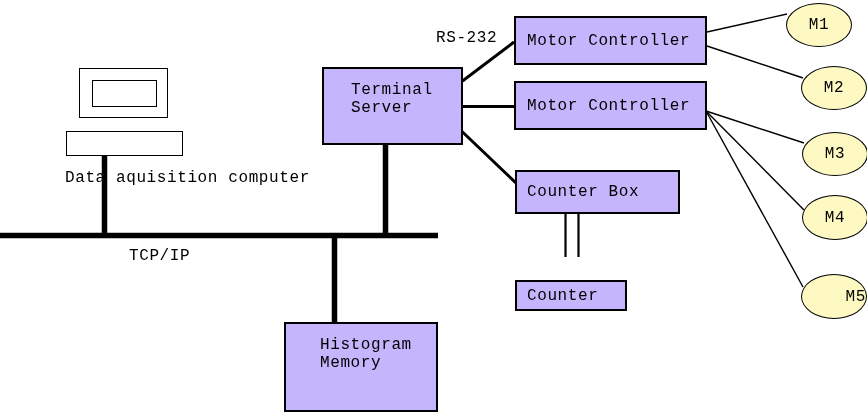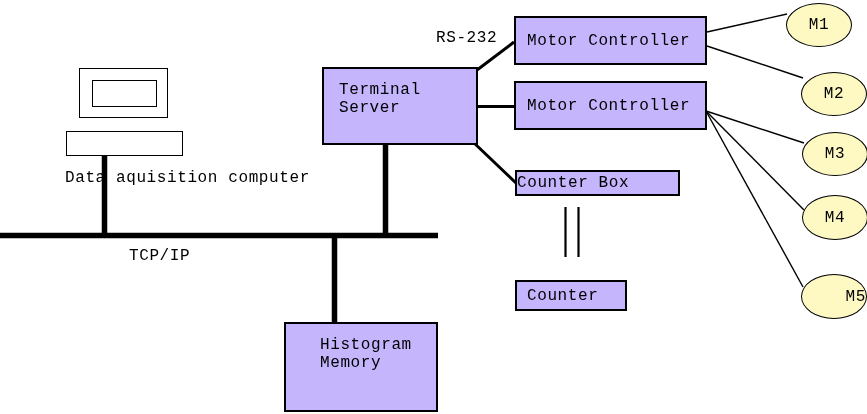--- a/index.html
+++ b/index.html
@@ -13,31 +13,31 @@
     position:absolute;box-sizing:border-box;border:2px solid #000;background:#c4b5fd;
   }
   .vcenter{display:flex;align-items:center;}
   .motor{
     position:absolute;box-sizing:border-box;border:1.5px solid #000;border-radius:50%;
     background:#fef9c3;display:flex;align-items:center;justify-content:center;
   }
   .caption{position:absolute;white-space:pre;}
   .icon-rect{position:absolute;box-sizing:border-box;border:1.5px solid #000;background:#fff;}
   
-  #terminal-server{left:322px;top:67px;width:156px;height:78px;padding:12px 4px 0 15px;}
+  #terminal-server{left:322px;top:67px;width:141px;height:78px;padding:12px 4px 0 27px;}
   #motor-controller-1{left:514px;top:16px;width:193px;height:49px;padding-left:11px;}
   #motor-controller-2{left:514px;top:81px;width:193px;height:49px;padding-left:11px;}
-  #counter-box{left:515px;top:170px;width:165px;height:26px;padding-left:0;}
+  #counter-box{left:515px;top:170px;width:165px;height:44px;padding-left:10px;}
   #counter{left:515px;top:256px;width:112px;height:31px;padding-left:10px;margin-top:24px;}
   #histogram-memory{left:284px;top:322px;width:154px;height:90px;padding:12px 22px 0 34px;}
   #monitor-outer{left:79px;top:68px;width:89px;height:50px;}
   #monitor-screen{left:92px;top:80px;width:65px;height:27px;}
   #keyboard{left:66px;top:131px;width:117px;height:25px;}
   #m1{left:786px;top:3px;width:66px;height:44px;}
-  #m2{left:801px;top:72px;width:66px;height:44px;}
+  #m2{left:801px;top:66px;width:66px;height:44px;}
   #m3{left:802px;top:132px;width:66px;height:44px;}
   #m4{left:802px;top:195px;width:66px;height:45px;}
   #m5{left:801px;top:274px;width:66px;height:45px;justify-content:flex-end;}
   #label-computer{left:65px;top:169px;}
   #label-tcpip{left:129px;top:247px;}
   #label-rs232{left:436px;top:29px;}
 </style>
 </head>
 <body>
 

